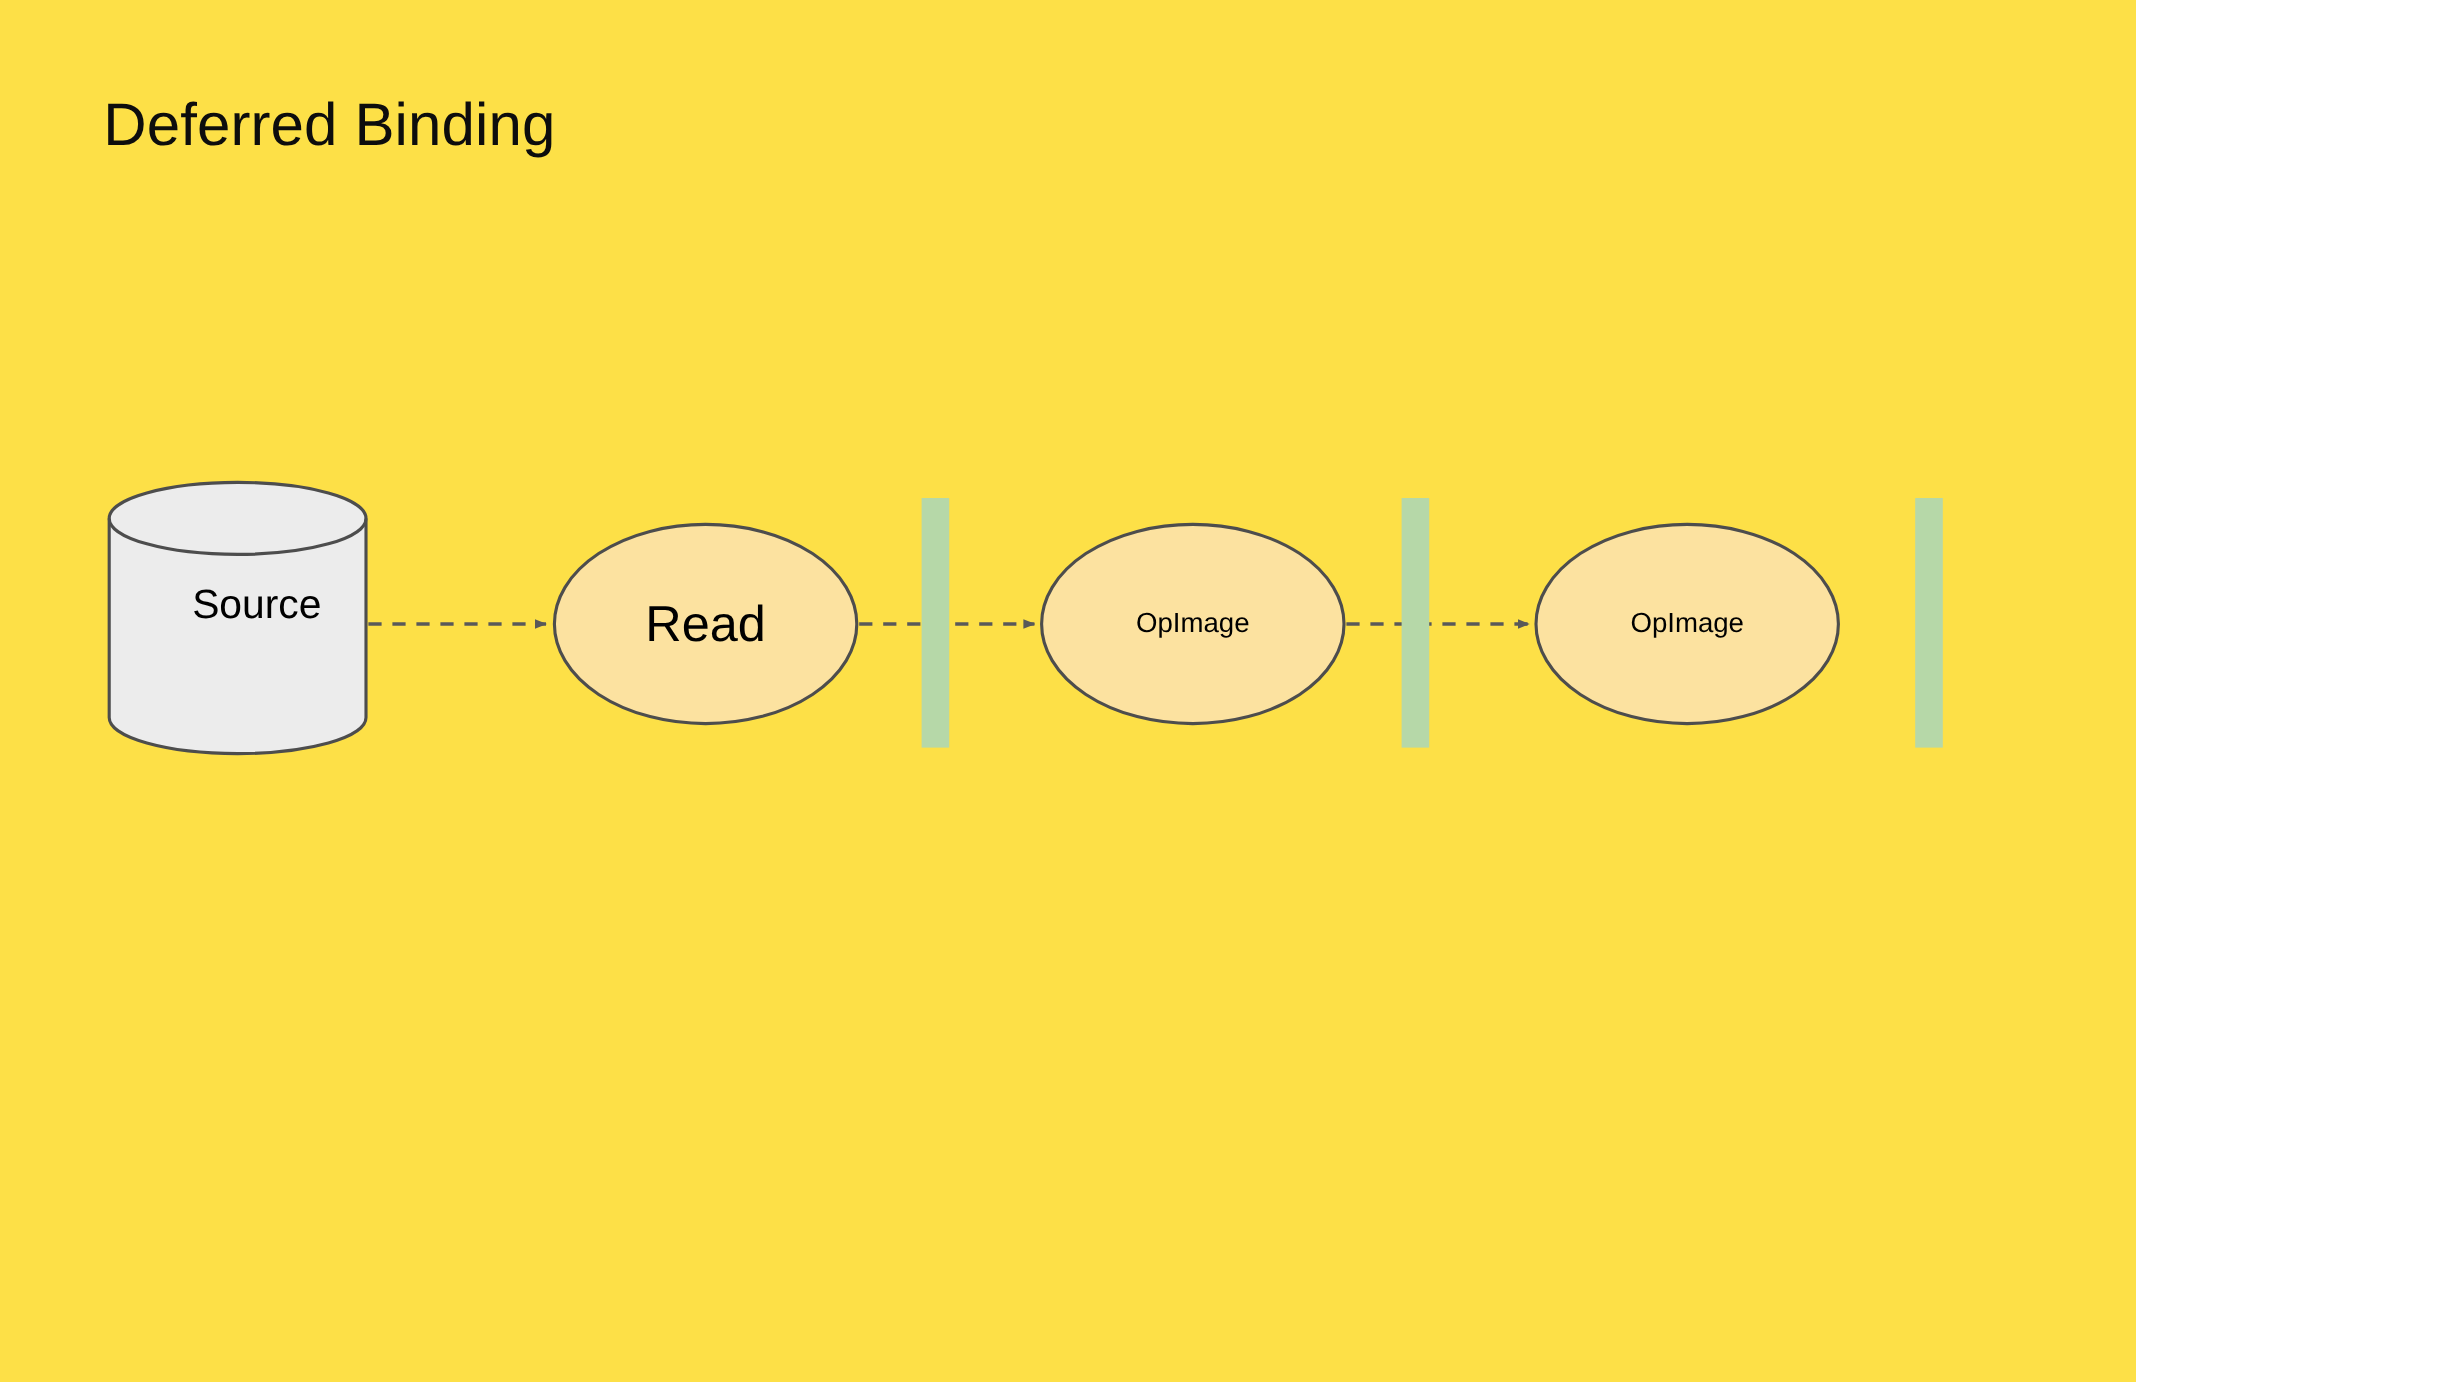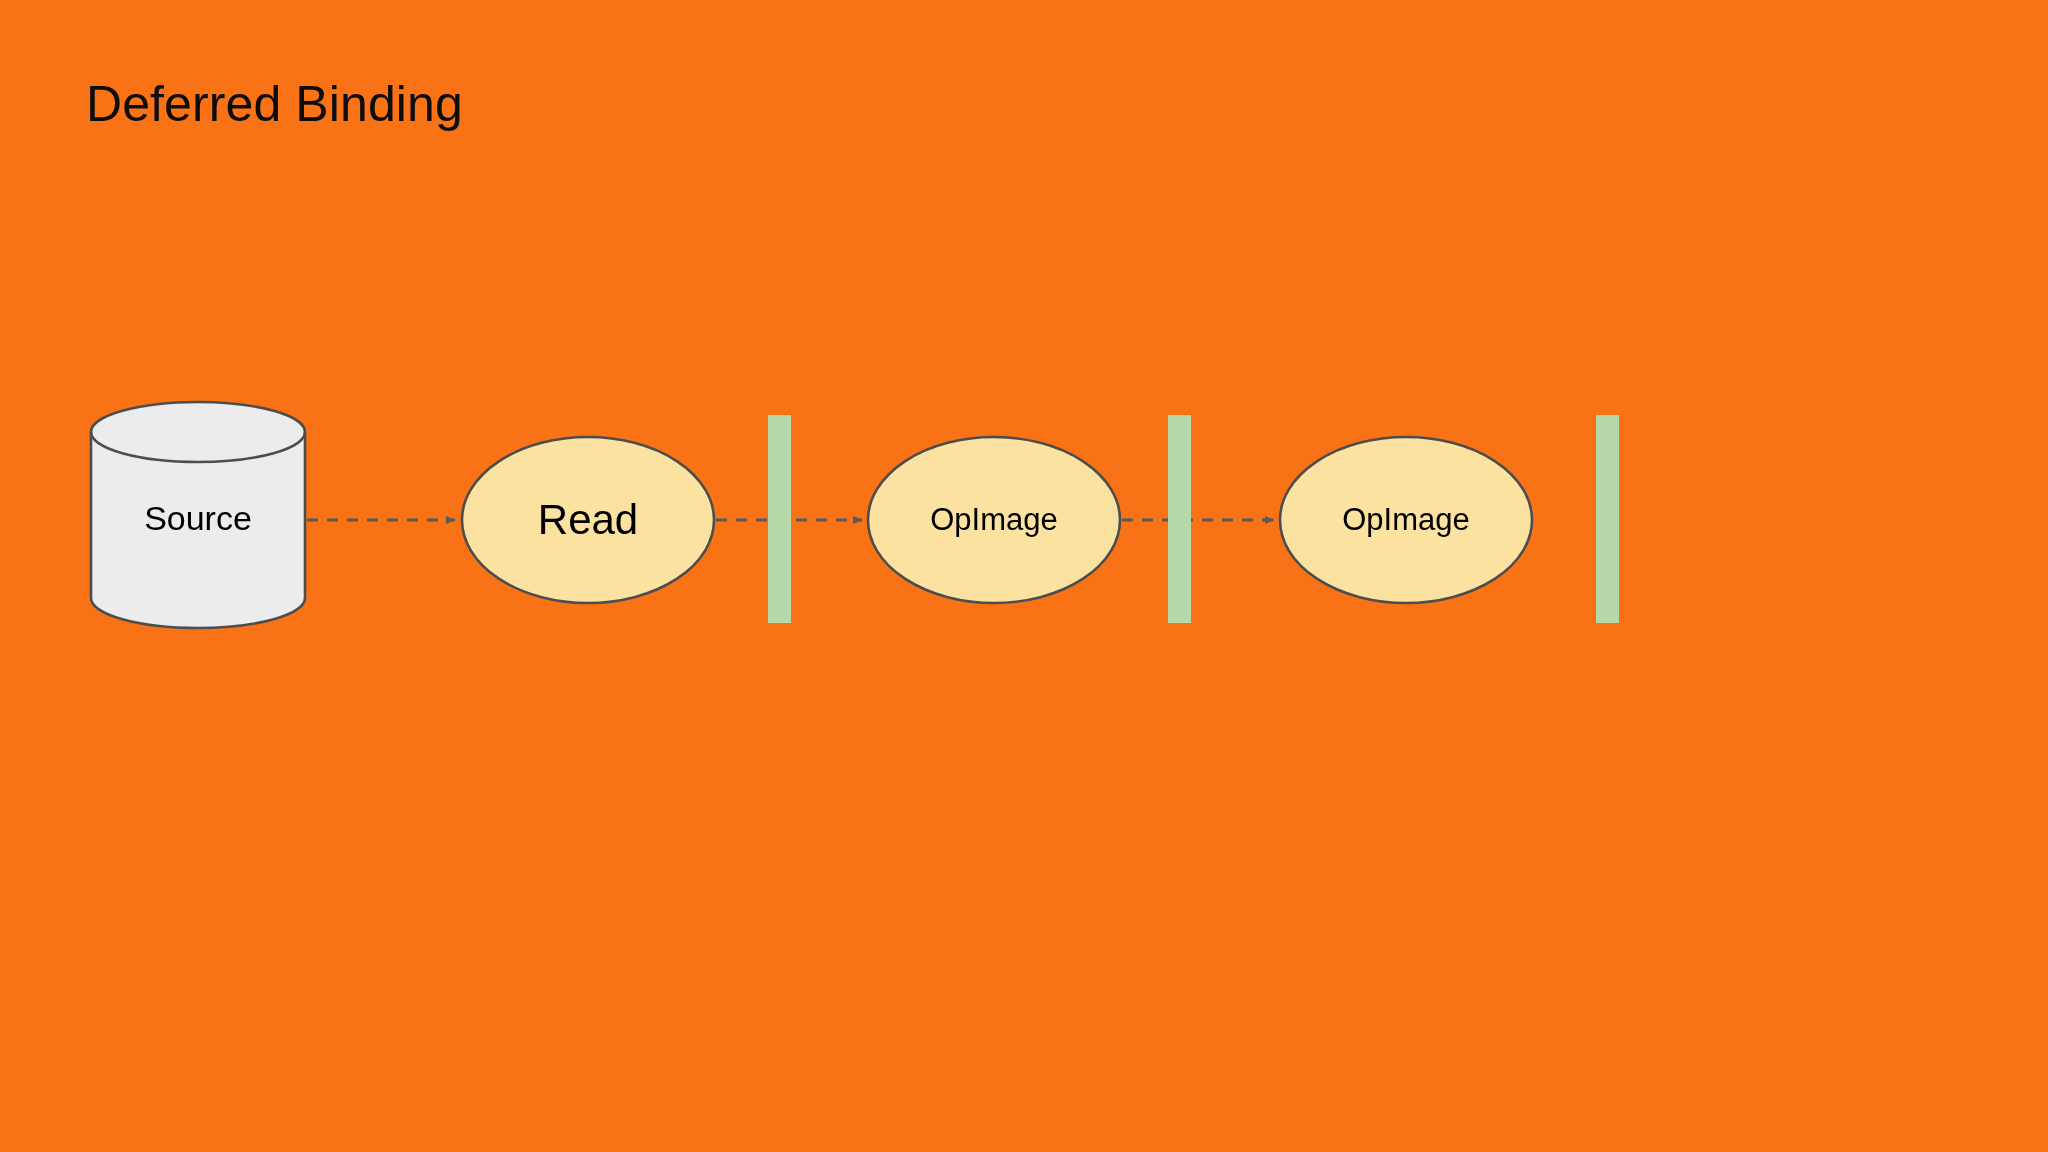--- a/index.html
+++ b/index.html
@@ -7,23 +7,23 @@
     margin: 0;
     padding: 0;
     background: #ffffff;
   }
   body {
     font-family: "Liberation Sans", sans-serif;
     -webkit-font-smoothing: antialiased;
   }
   #slide {
     position: relative;
-    width: 2048px;
+    width: 1780px;
     height: 1152px;
-    background: #f97316;
+    background: #fde047;
     overflow: hidden;
   }
   #slide-title {
     position: absolute;
     left: 86px;
     top: 72px;
     font-size: 50px;
     line-height: 64px;
     font-weight: 400;
     color: #0d0d0d;
@@ -46,21 +46,21 @@
   }
   .label-source {
     font-size: 34px;
     line-height: 34px;
   }
   .label-read {
     font-size: 42px;
     line-height: 34px;
   }
   .label-op {
-    font-size: 31px;
+    font-size: 23px;
     line-height: 23px;
   }
 </style>
 </head>
 <body>
 
 <div id="slide">
 
   <div id="slide-title">Deferred Binding</div>
 
@@ -104,21 +104,21 @@
     <g>
       <ellipse cx="1406" cy="520" rx="126" ry="83" fill="#FCE2A0" stroke="#4D4D4D" stroke-width="2.6"></ellipse>
     </g>
 
     <rect x="768" y="415" width="23" height="208" fill="#B6D8A8"></rect>
     <rect x="1168" y="415" width="23" height="208" fill="#B6D8A8"></rect>
     <rect x="1596" y="415" width="23" height="208" fill="#B6D8A8"></rect>
 
   </svg>
 
-  <div class="node-label label-source" style="left:91px; top:501px; width:214px;">Source</div>
+  <div class="node-label label-source" style="left:91px; top:487px; width:214px;padding-left:16px;">Source</div>
 
   <div class="node-label label-read" style="left:462px; top:503px; width:252px;">Read</div>
 
   <div class="node-label label-op" style="left:868px; top:508px; width:252px;">OpImage</div>
 
   <div class="node-label label-op" style="left:1280px; top:508px; width:252px;">OpImage</div>
 
 </div>
 
 </body></html>

